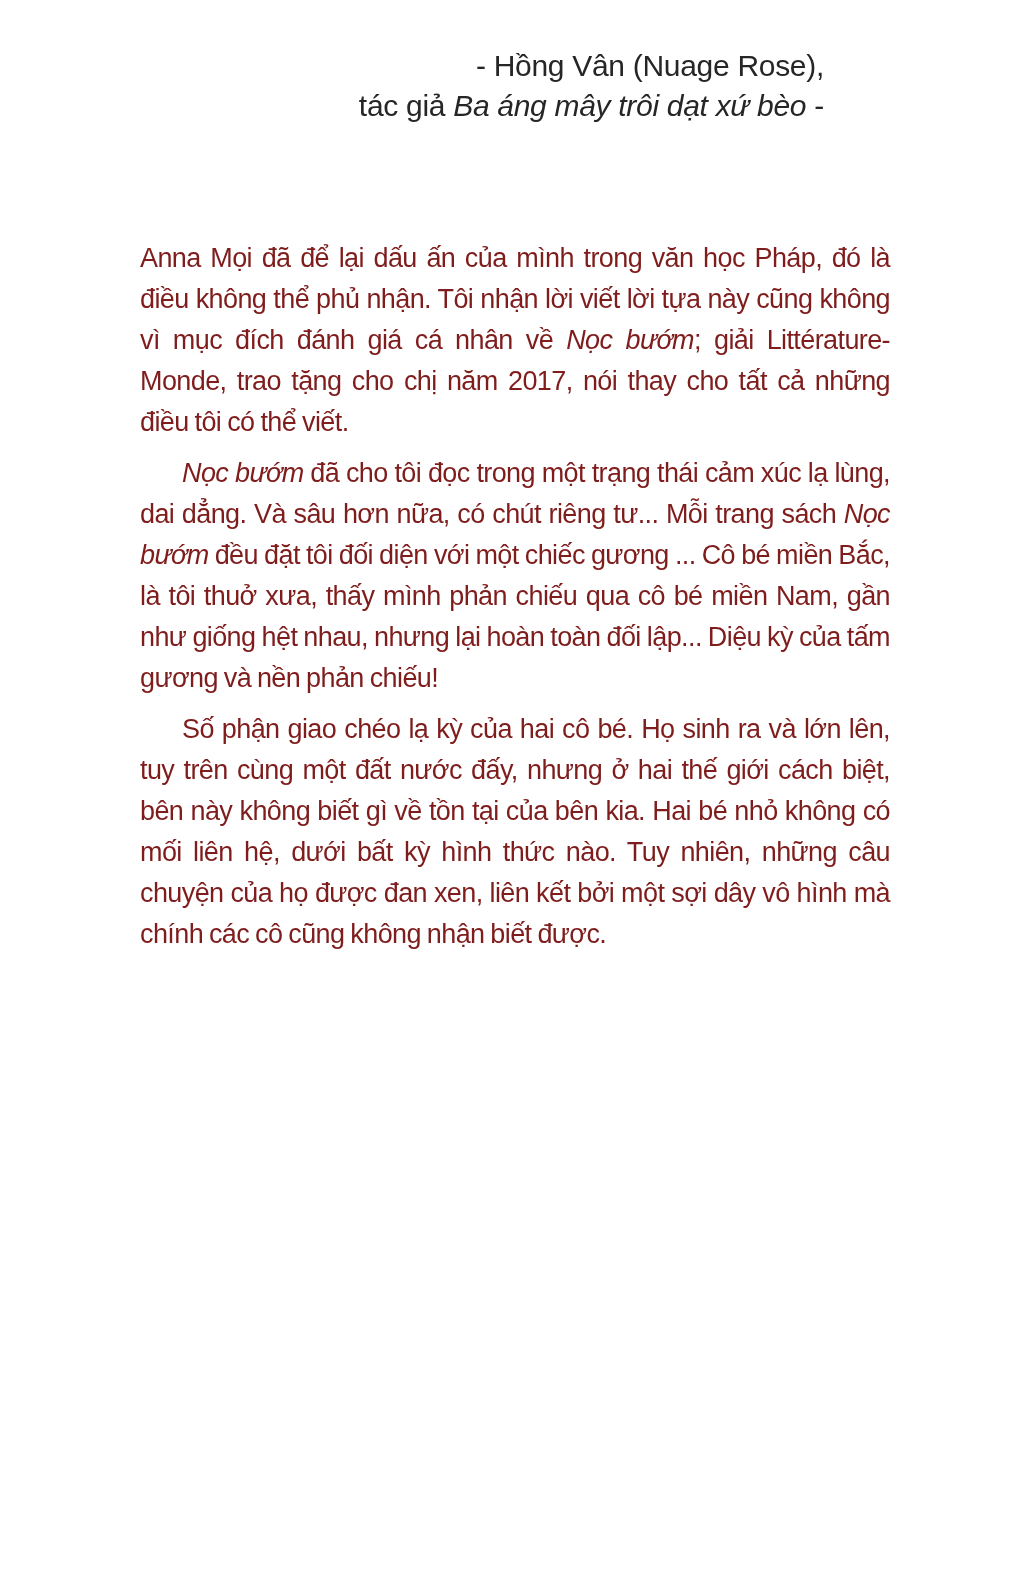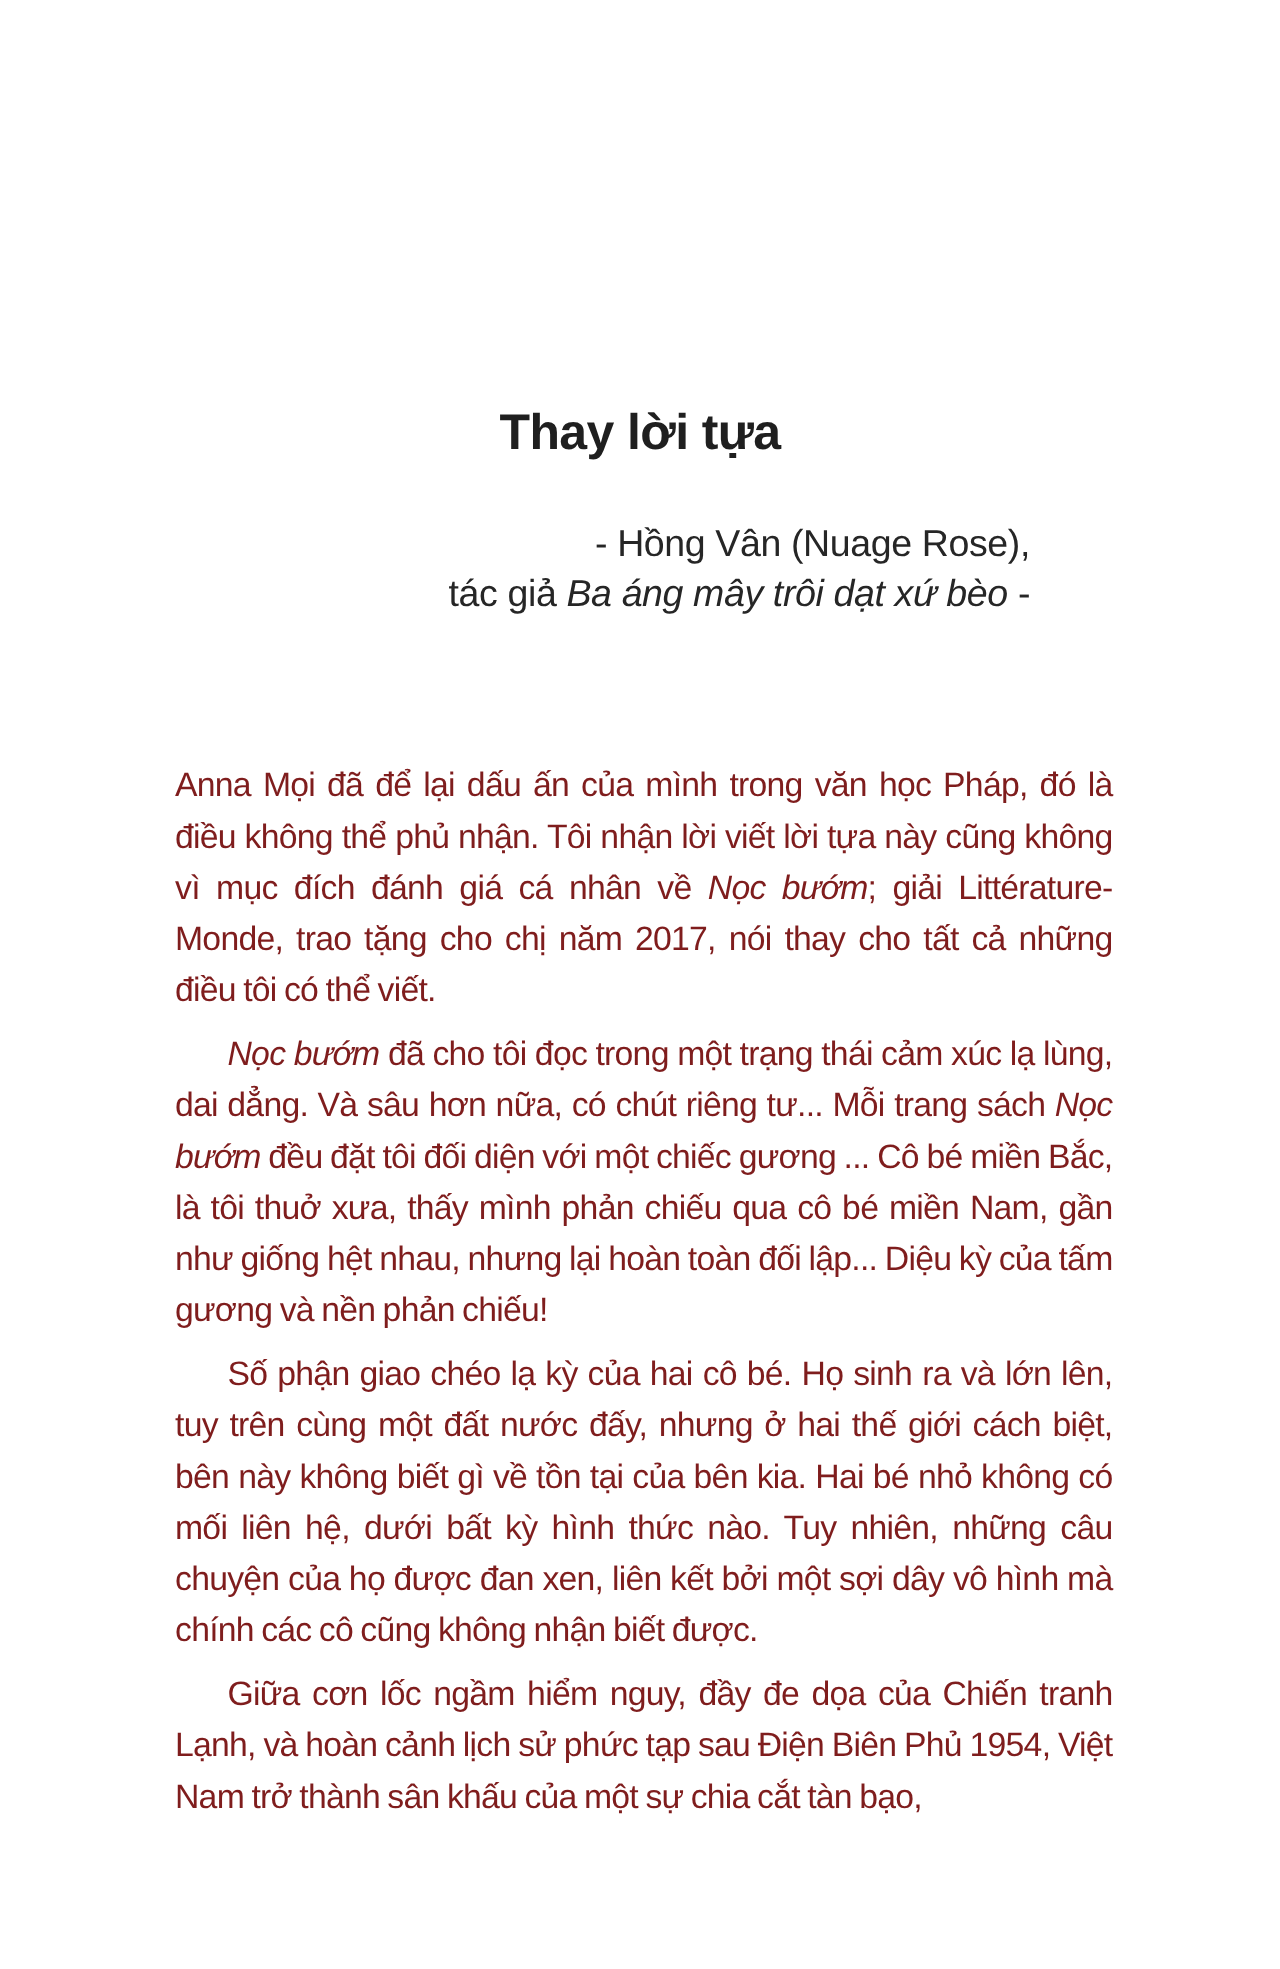--- a/index.html
+++ b/index.html
@@ -45,27 +45,25 @@
   }
   .content p { margin: 0 0 10px 0; }
   .content p.indent { text-indent: 42px; }
   .italic { font-style: italic; text-align: center; }
 </style>
 </head>
 <body>
 
 <div class="page">
 
-  <h1 class="title">Thay lời tựa</h1>
 
   <div class="byline">
     <div class="byline-line1"><span>- </span><span class="bold">Hồng Vân (Nuage Rose)</span><span class="bold">,</span></div>
     <div class="byline-line2"><span>tác giả </span><span class="italic">Ba áng mây trôi dạt xứ bèo</span><span> -</span></div>
   </div>
 
   <div class="content">
       <p class=""><span>Anna Mọi đã để lại dấu ấn của mình trong văn học Pháp, đó là điều không thể phủ nhận. Tôi nhận lời viết lời tựa này cũng không vì mục đích đánh giá cá nhân về </span><span class="italic">Nọc bướm</span><span>; giải Littérature-Monde, trao tặng cho chị năm 2017, nói thay cho tất cả những điều tôi có thể viết.</span></p>
       <p class="indent"><span class="italic">Nọc bướm</span><span> đã cho tôi đọc trong một trạng thái cảm xúc lạ lùng, dai dẳng. Và sâu hơn nữa, có chút riêng tư... Mỗi trang sách </span><span class="italic">Nọc bướm</span><span> đều đặt tôi đối diện với một chiếc gương ... Cô bé miền Bắc, là tôi thuở xưa, thấy mình phản chiếu qua cô bé miền Nam, gần như giống hệt nhau, nhưng lại hoàn toàn đối lập... Diệu kỳ của tấm gương và nền phản chiếu!</span></p>
       <p class="indent"><span>Số phận giao chéo lạ kỳ của hai cô bé. Họ sinh ra và lớn lên, tuy trên cùng một đất nước đấy, nhưng ở hai thế giới cách biệt, bên này không biết gì về tồn tại của bên kia. Hai bé nhỏ không có mối liên hệ, dưới bất kỳ hình thức nào. Tuy nhiên, những câu chuyện của họ được đan xen, liên kết bởi một sợi dây vô hình mà chính các cô cũng không nhận biết được.</span></p>
-      <p class="indent"><span>Giữa cơn lốc ngầm hiểm nguy, đầy đe dọa của Chiến tranh Lạnh, và hoàn cảnh lịch sử phức tạp sau Điện Biên Phủ 1954, Việt Nam trở thành sân khấu của một sự chia cắt tàn bạo,</span></p>
     </div>
 
 </div>
 
 </body></html>

